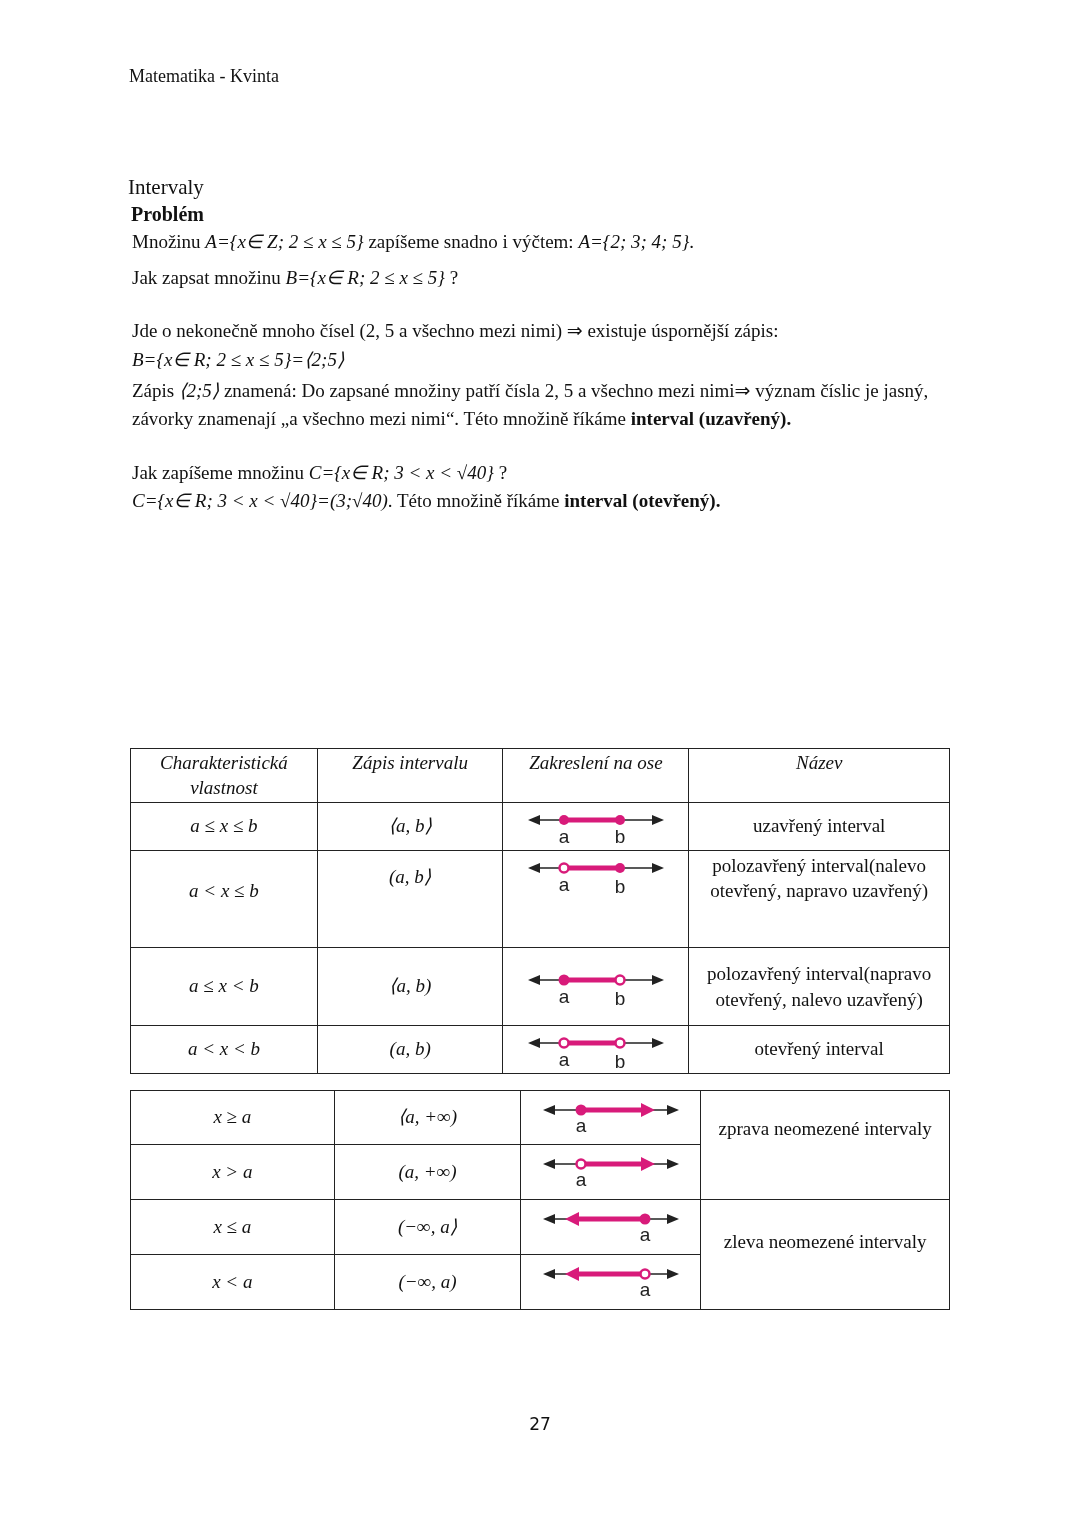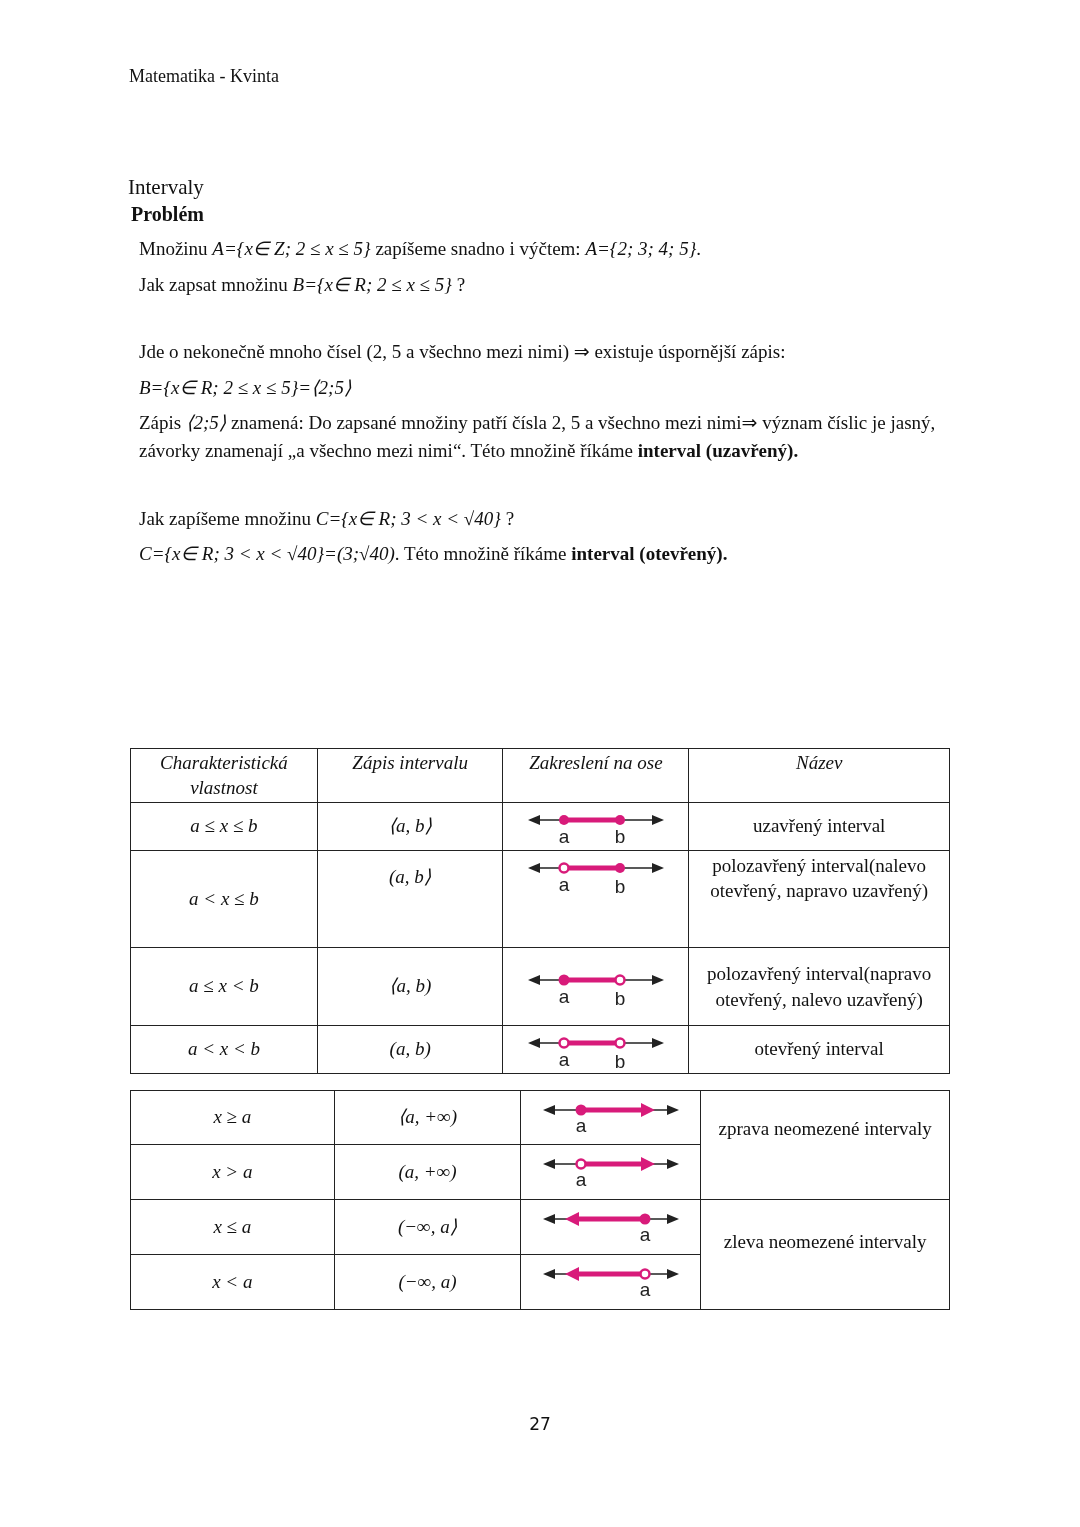--- a/index.html
+++ b/index.html
@@ -2,21 +2,21 @@
 <html><head>
 <meta charset="utf-8">
 <style>
   * { box-sizing: border-box; margin: 0; padding: 0; }
   html, body { width: 1080px; height: 1527px; background: #ffffff; }
   body { position: relative; font-family: "Liberation Serif", serif; color: #111; }
   .header { position: absolute; left: 129px; top: 66px; font-size: 18px; }
   .content { position: absolute; left: 131px; top: 174px; width: 820px; font-size: 19px; line-height: 1.45; }
   h1 { font-size: 21px; font-weight: normal; margin-left: -3px; line-height: 1.3; }
   h2 { font-size: 20px; font-weight: bold; line-height: 1.3; }
-  .p { margin: 8px; }
+  .p { margin: 1px; }
   .gap { height: 24px; }
   .math { font-style: italic; }
   b { font-weight: bold; }
   .tbl-wrap { position: absolute; left: 130px; top: 748px; width: 820px; }
   table { border-collapse: collapse; width: 820px; font-size: 19px; }
   td, th { border: 1px solid #222; text-align: center; vertical-align: middle; font-weight: normal; line-height: 1.3; }
   th { vertical-align: top; padding-top: 2px; font-style: italic; }
   .cell-math { font-style: italic; }
   .axis svg { display: block; margin: 0 auto; }
   .pagenum { position: absolute; left: 0; width: 1080px; top: 1414px; text-align: center; font-family: "DejaVu Sans", sans-serif; font-size: 17px; }
@@ -96,21 +96,21 @@
             <circle cx="38" cy="13" r="5" fill="#d81b7a"></circle>
               <circle cx="94" cy="13" r="5" fill="#d81b7a"></circle>
             <text x="38" y="36" text-anchor="middle" font-family="Liberation Sans, sans-serif" font-size="19" fill="#222">a</text>
             <text x="94" y="36" text-anchor="middle" font-family="Liberation Sans, sans-serif" font-size="19" fill="#222">b</text>
           </svg>
         </td>
         <td>uzavřený interval</td>
       </tr>
 
       <tr style="height:97px">
-        <td class="cell-math" style="vertical-align:top;padding-top:36px">a &lt; x ≤ b</td>
+        <td class="cell-math" style="vertical-align:top;padding-top:28px">a &lt; x ≤ b</td>
         <td class="cell-math" style="vertical-align:top;padding-top:14px">(a, b⟩</td>
         <td class="axis" style="vertical-align:top;padding-top:4px">
           <svg width="140" height="40" viewBox="0 0 140 40">
             <line x1="6" y1="13" x2="134" y2="13" stroke="#222" stroke-width="1.5"></line>
             <polygon points="2,13 14,8 14,18" fill="#222"></polygon>
               <polygon points="138,13 126,8 126,18" fill="#222"></polygon>
             <line x1="38" y1="13" x2="94" y2="13" stroke="#d81b7a" stroke-width="5"></line>
             <circle cx="38" cy="13" r="4.5" fill="#fff" stroke="#d81b7a" stroke-width="2.5"></circle>
               <circle cx="94" cy="13" r="5" fill="#d81b7a"></circle>
             <text x="38" y="36" text-anchor="middle" font-family="Liberation Sans, sans-serif" font-size="19" fill="#222">a</text>

